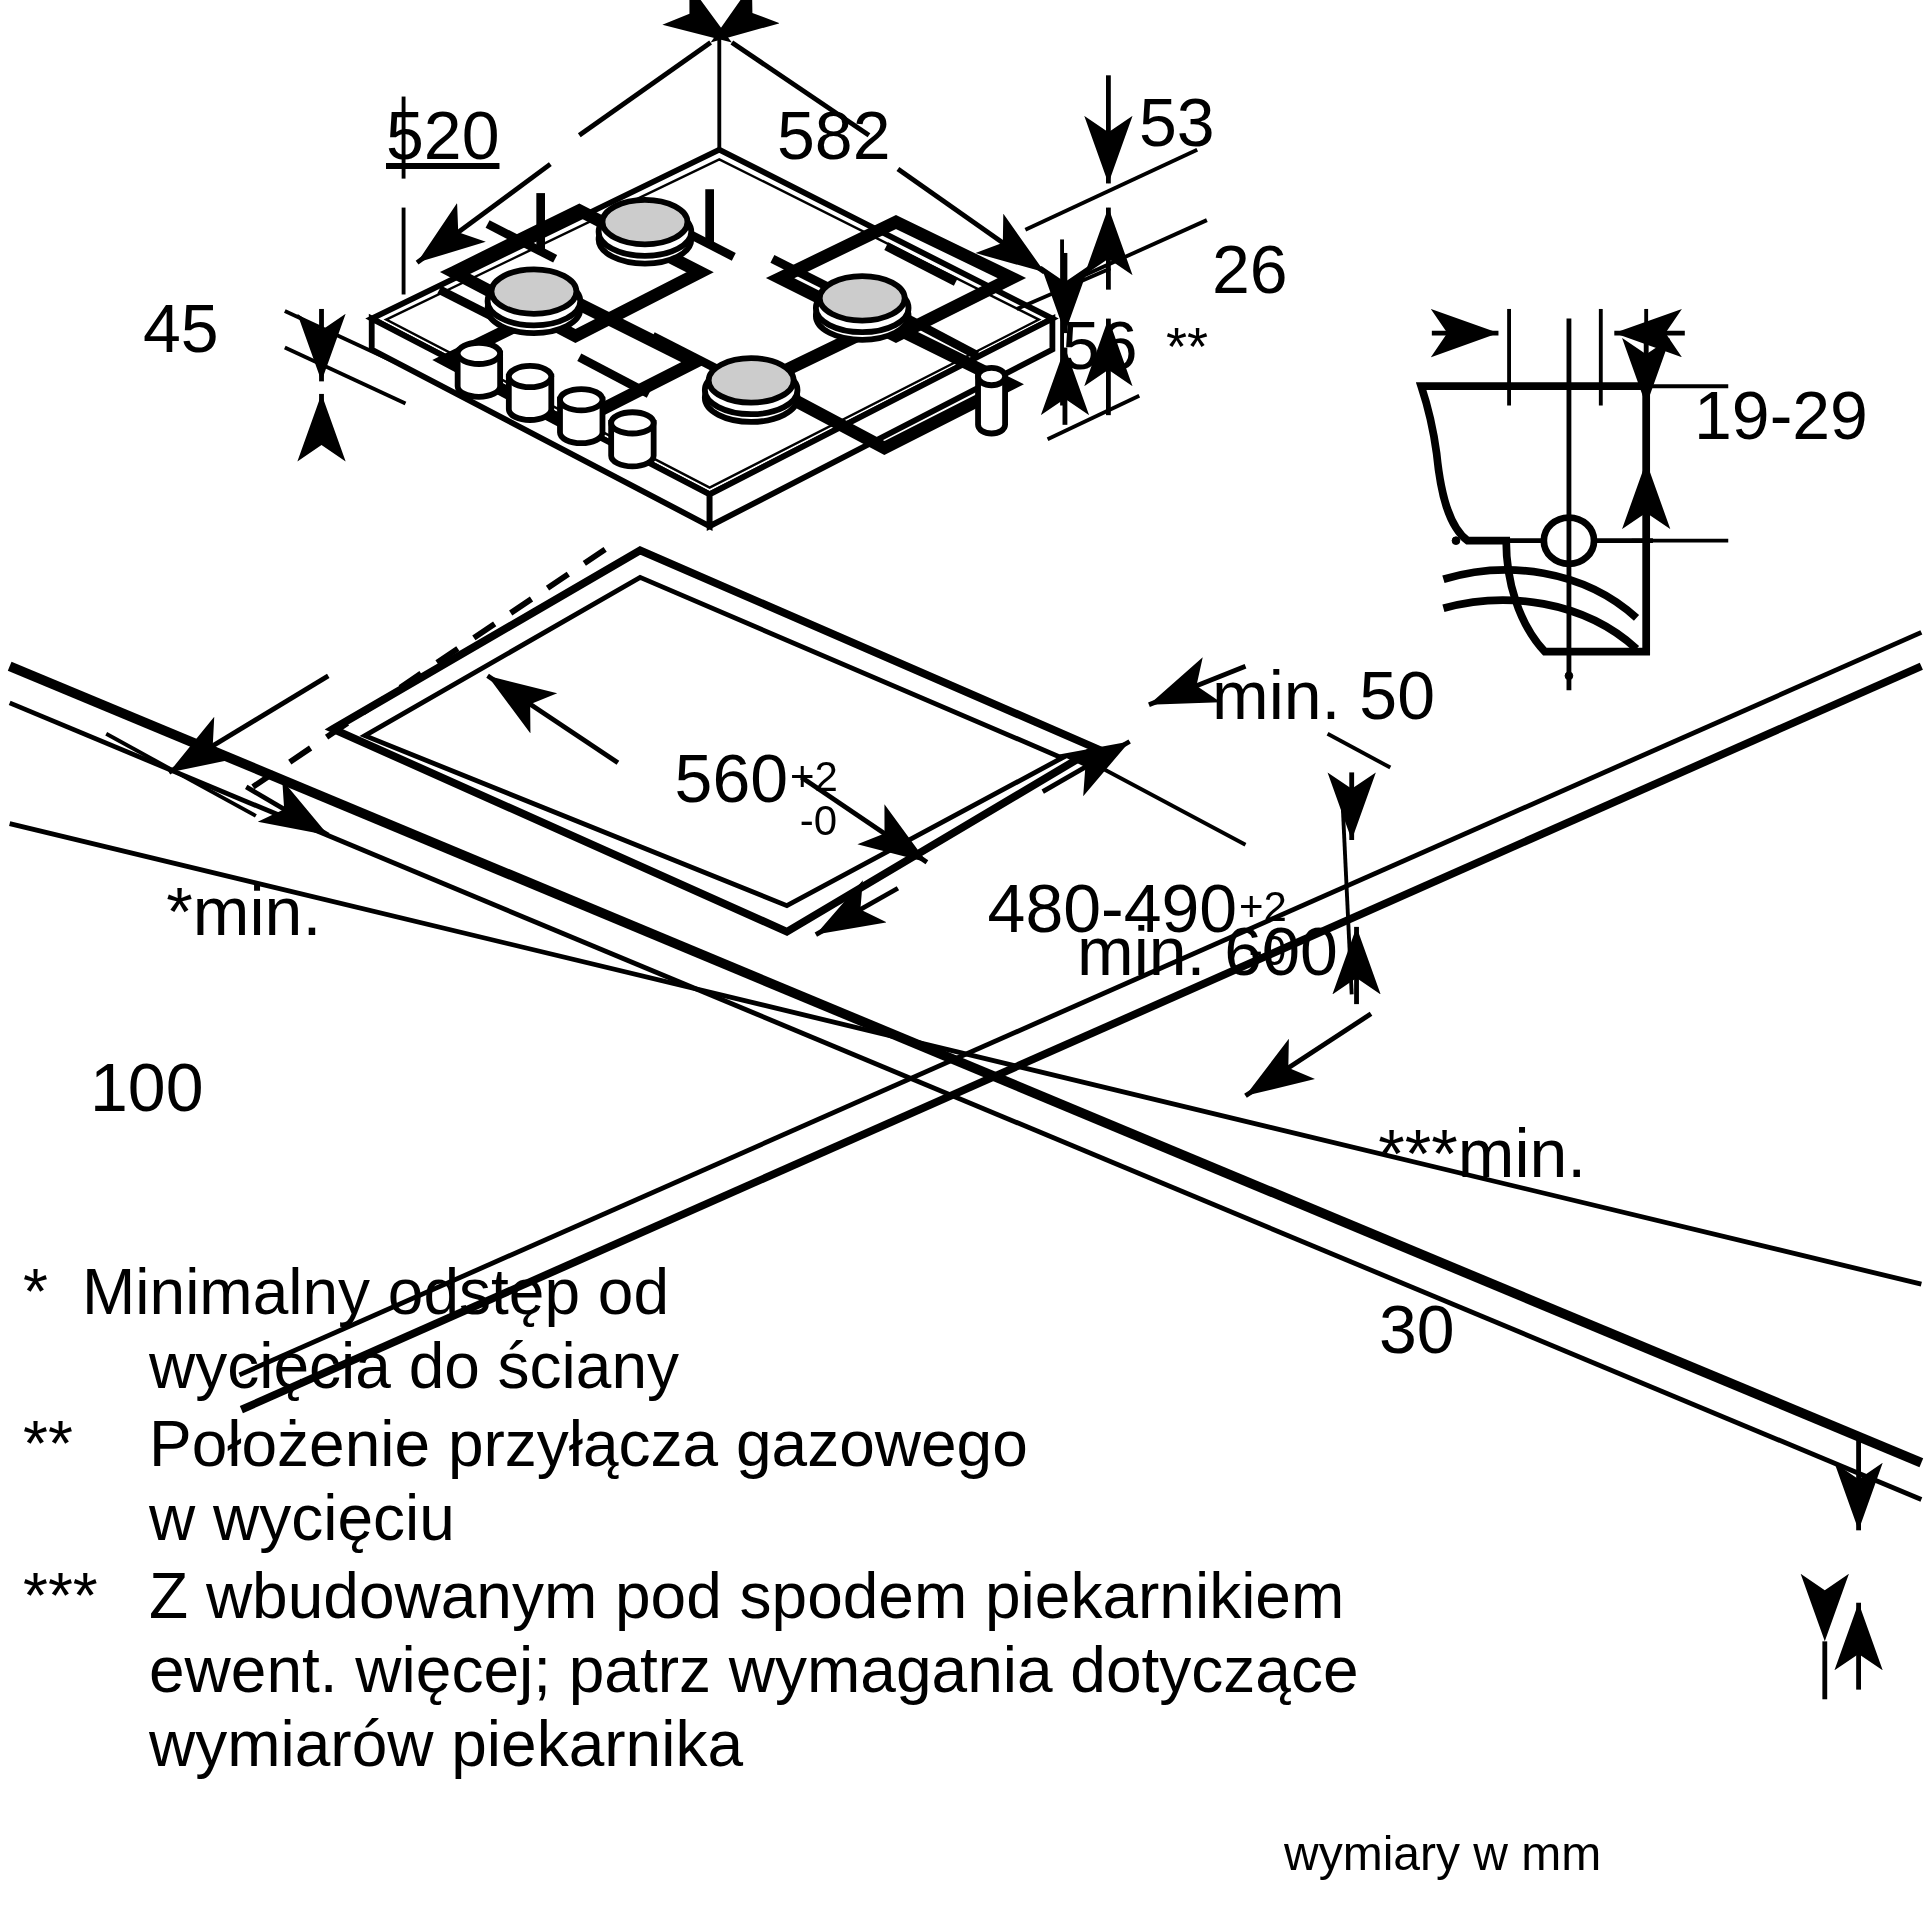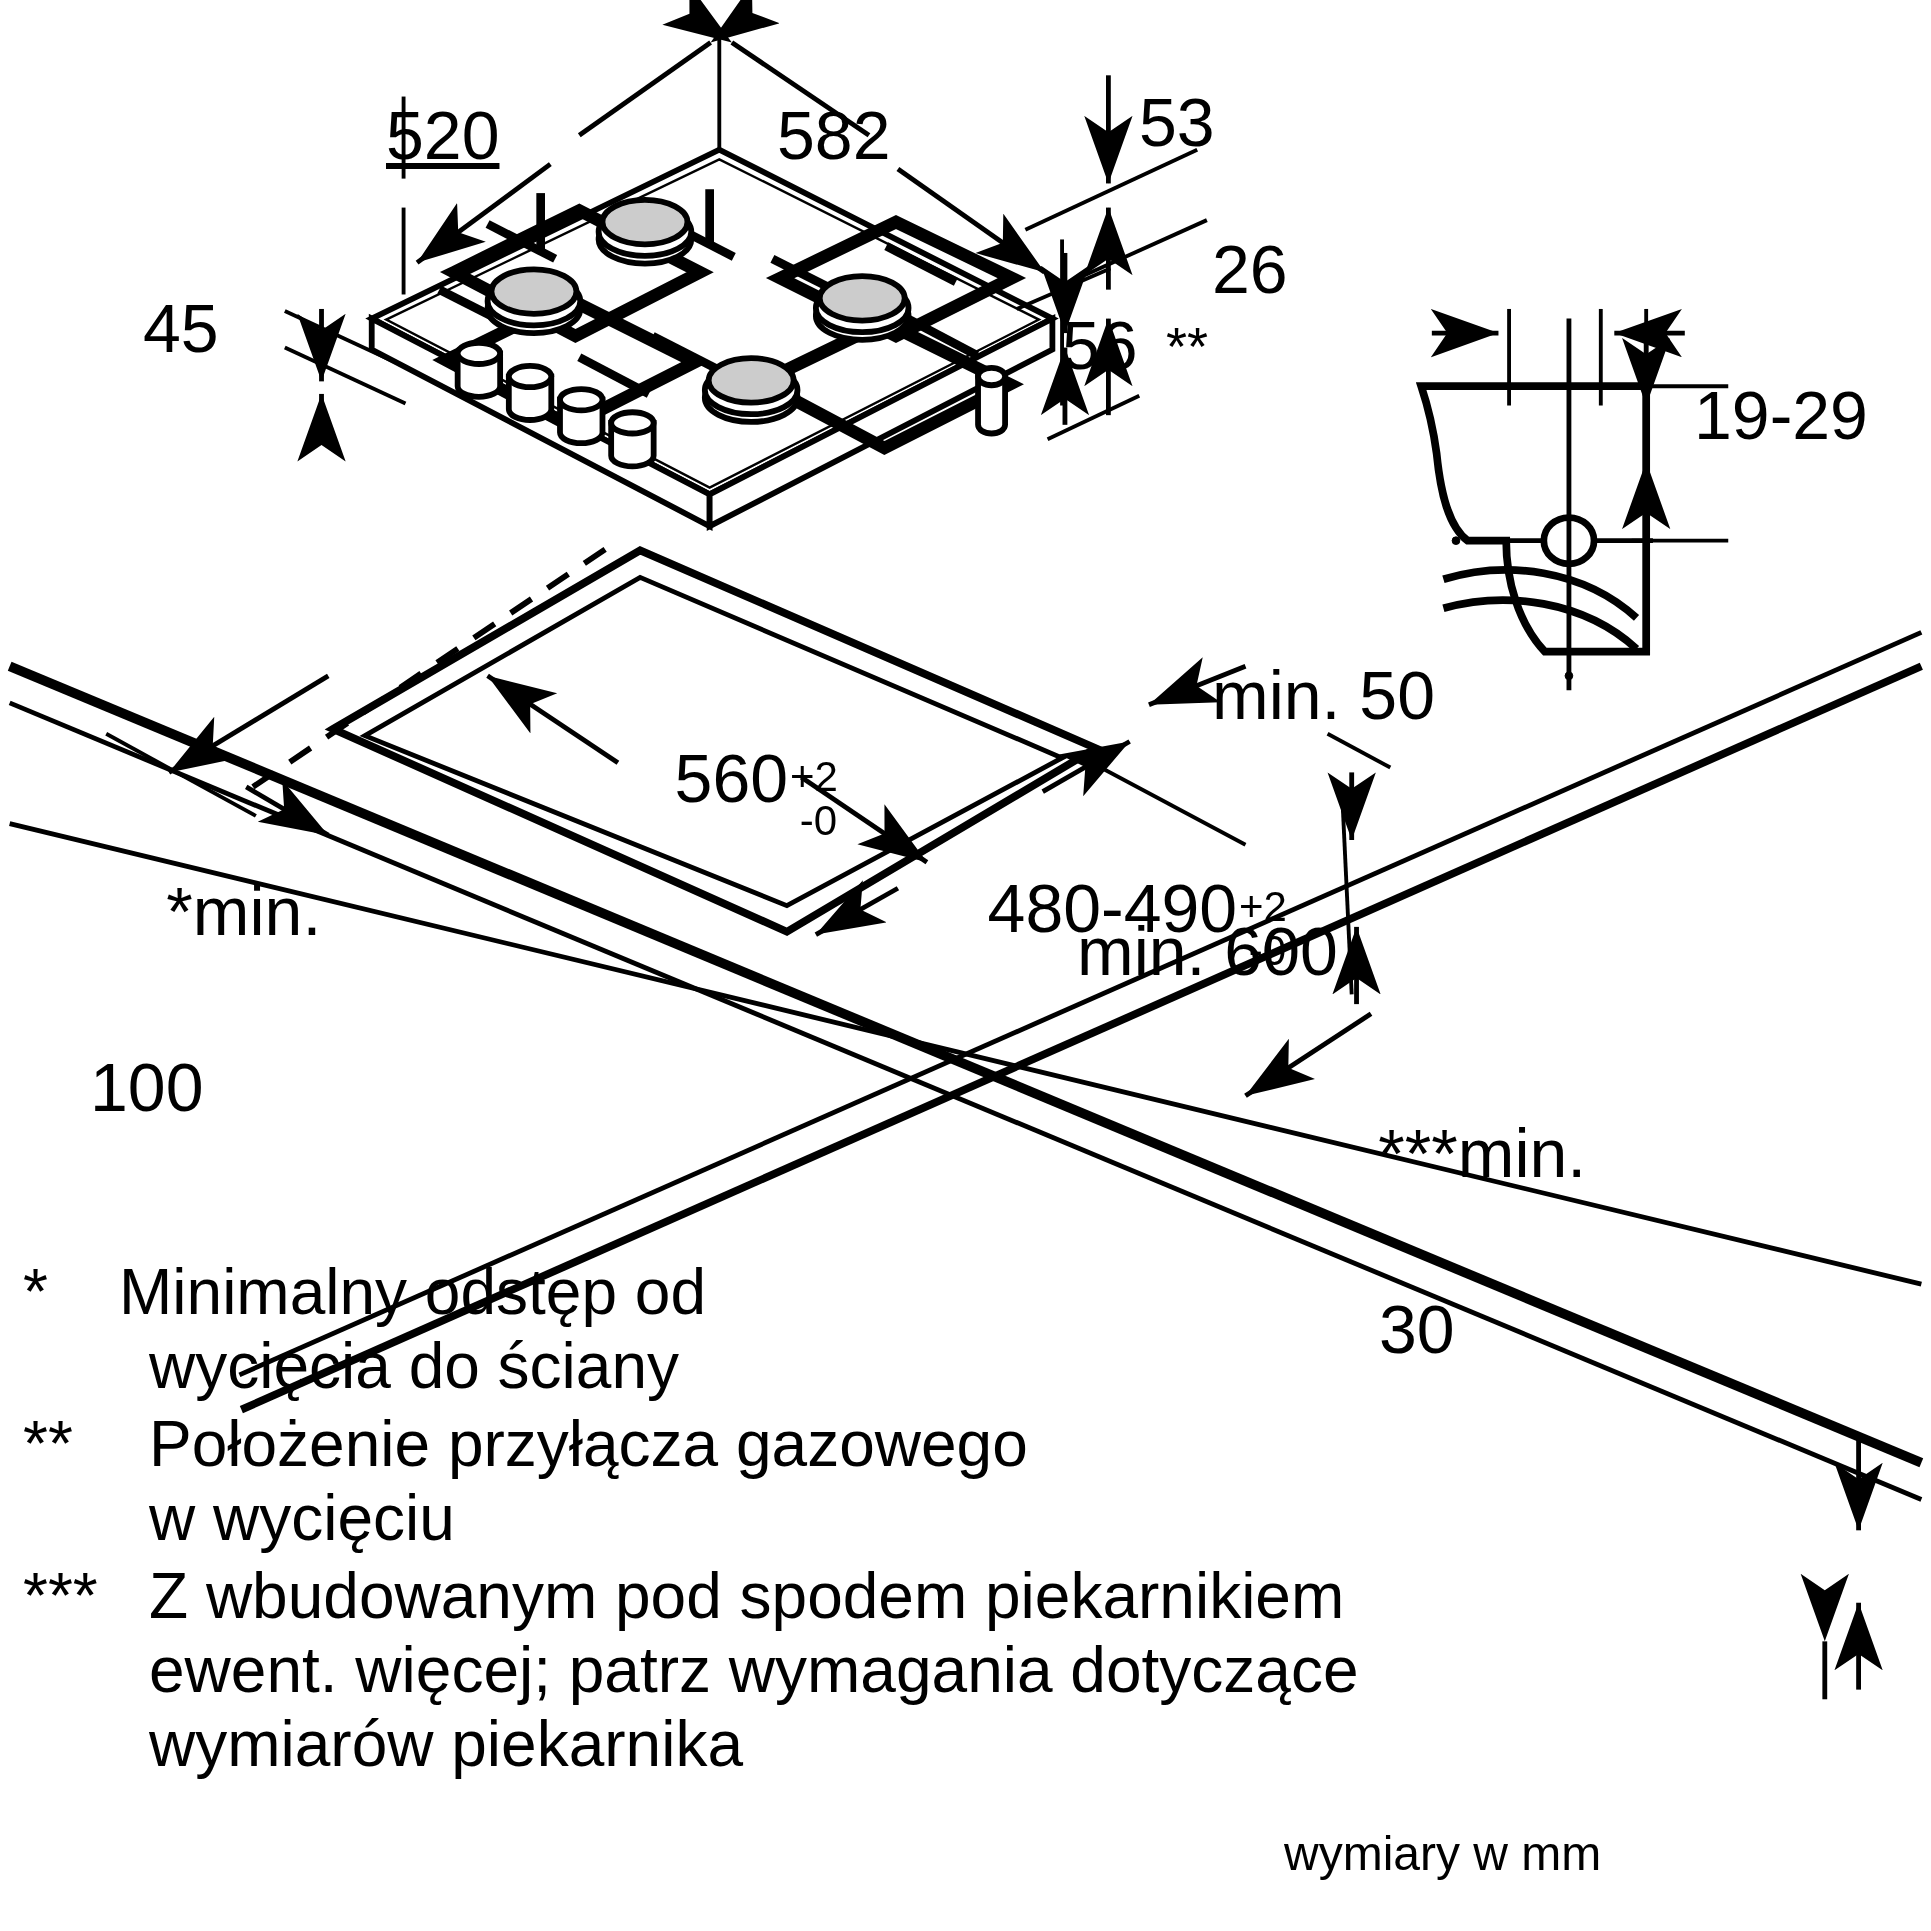--- a/index.html
+++ b/index.html
@@ -301,21 +301,21 @@
     <div class="dim" style="white-space:pre;">
       <span>***</span><span>min.</span>
     </div>
     <div class="dim" style="margin-left:114px;margin-top:7.7px;">30</div>
   </div>
 
   <div style="position:absolute;left:23px;top:1255px;width:1815px;">
 
     <div style="position:relative;margin-bottom:3.9px;">
       <div class="notecol-star" style="left:0;top:0;">*</div>
-      <div class="note" style="margin-left:96px;">Minimalny odstęp od</div>
+      <div class="note" style="margin-left:59px;">Minimalny odstęp od</div>
       <div class="note" style="margin-left:126px;">wycięcia do ściany</div>
     </div>
 
     <div style="position:relative;margin-bottom:3.9px;">
       <div class="notecol-star" style="left:0;top:0;">**</div>
       <div class="note" style="margin-left:126px;">Położenie przyłącza gazowego</div>
       <div class="note" style="margin-left:126px;">w wycięciu</div>
     </div>
 
     <div style="position:relative;">

